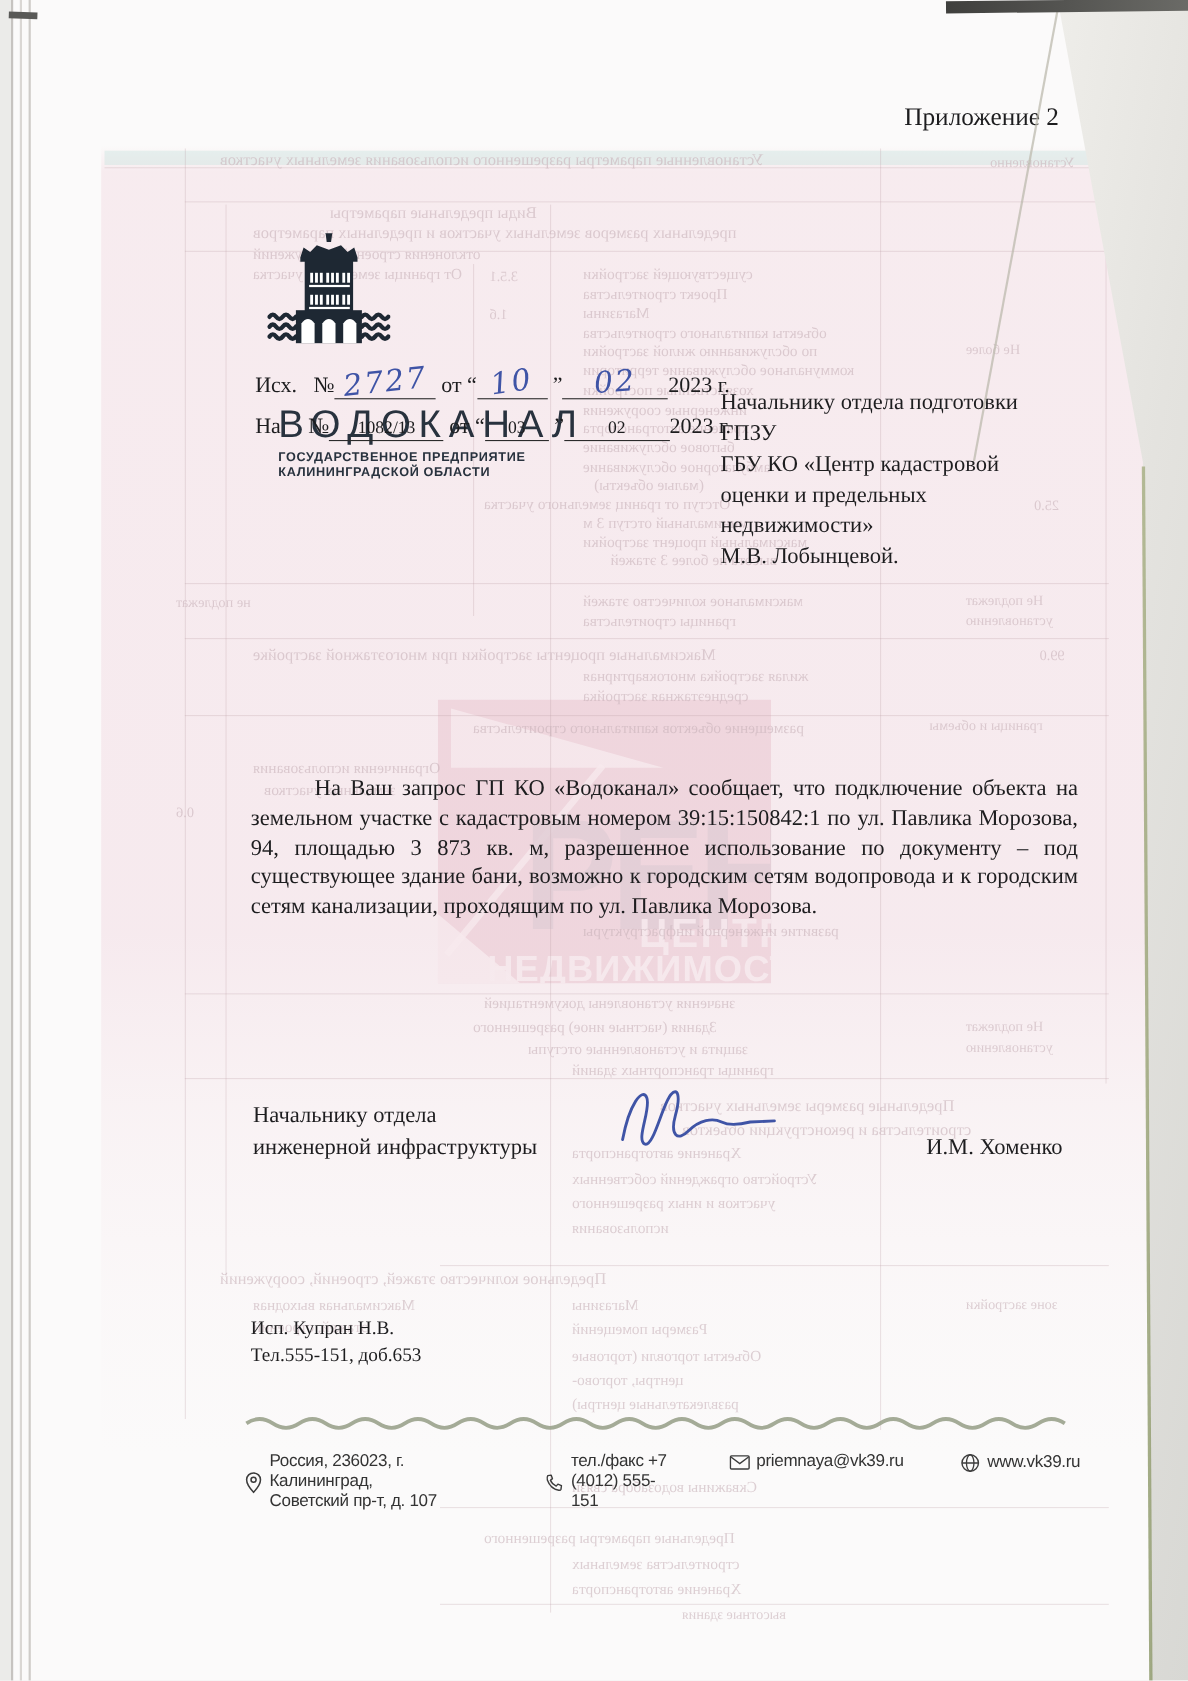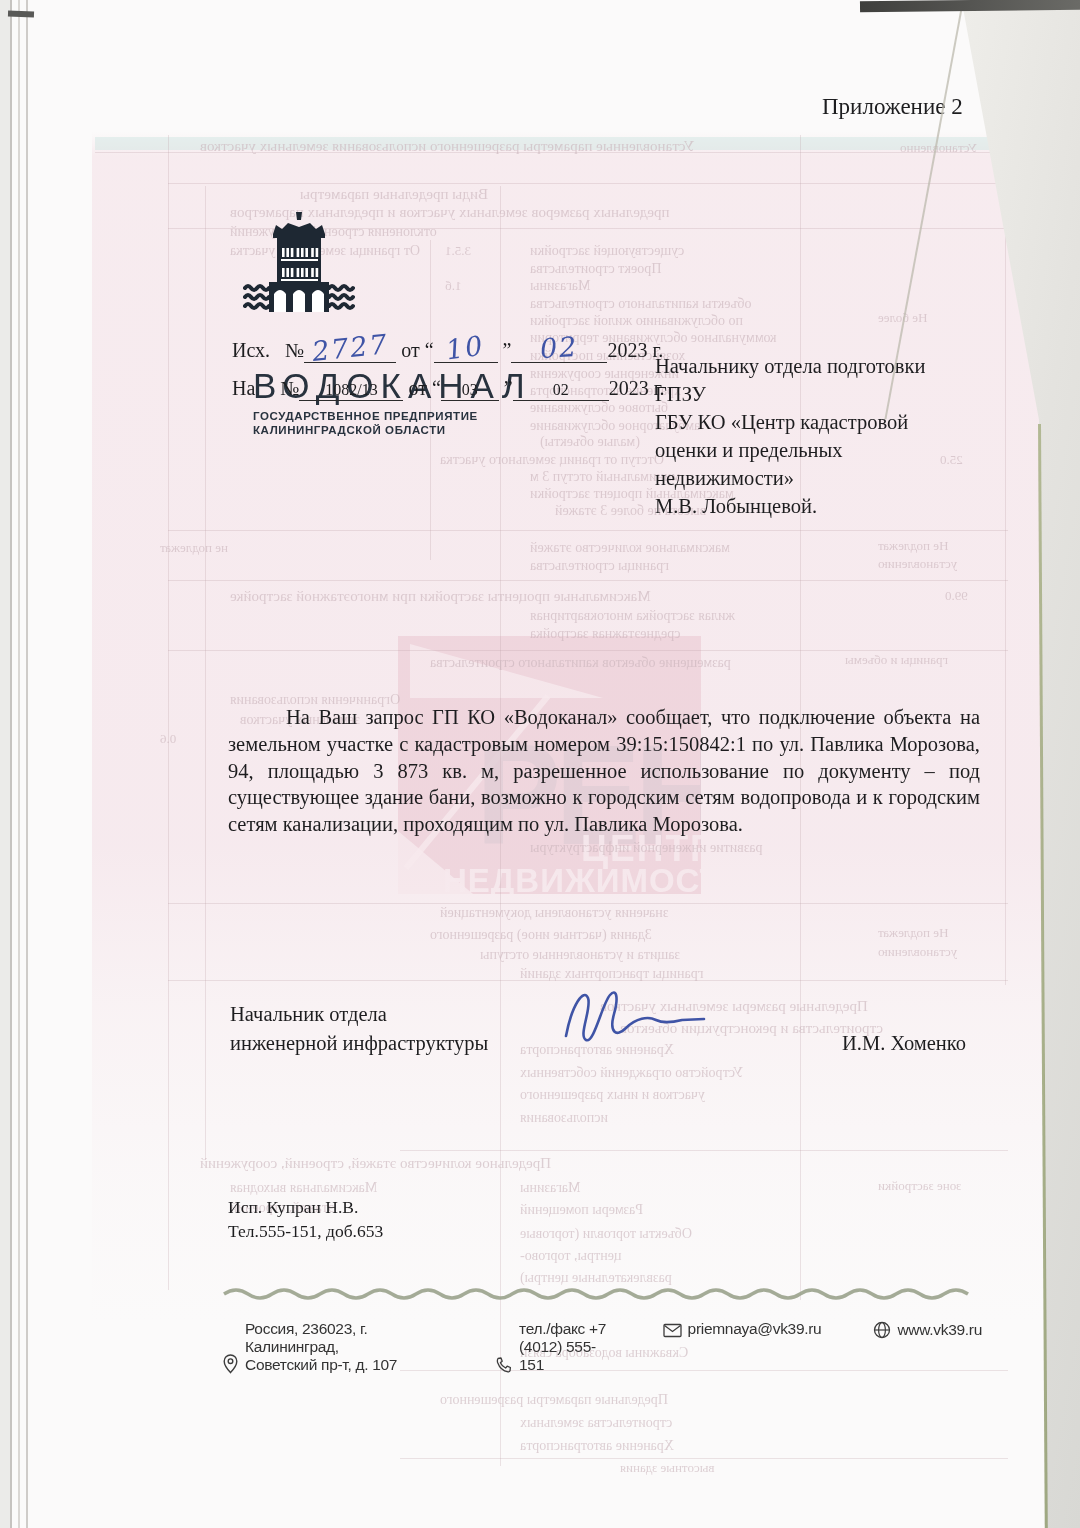--- a/index.html
+++ b/index.html
@@ -66,21 +66,21 @@
   .sig-img{position:absolute;left:556px;top:982px;}
   .sig-name{position:absolute;left:842px;top:1032px;font-size:20.5px;}
 
   .executor{position:absolute;left:228px;top:1195px;font-size:17.5px;line-height:24px;}
 
   .wavy{position:absolute;left:222px;top:1284px;}
 
   .footer{position:absolute;left:222px;top:1320px;width:760px;display:flex;align-items:flex-start;
           font-family:"Liberation Sans","DejaVu Sans",sans-serif;font-size:15.5px;color:#333;
           letter-spacing:-.3px;line-height:18px;}
-  .f-item{display:flex;align-items:flex-end;}
+  .f-item{display:flex;align-items:center;}
   .f-icon{flex:0 0 auto;margin-right:6px;margin-top:1px;}
   .f-addr{width:208px;}
   .f-phone{margin-left:42px;}
   .f-mail{margin-left:50px;}
   .f-web{margin-left:52px;}
 </style>
 </head>
 <body>
 
 <div class="scan">
@@ -268,21 +268,21 @@
       <div>ГБУ КО «Центр кадастровой</div>
       <div>оценки и предельных</div>
       <div>недвижимости»</div>
       <div>М.В. Лобынцевой.</div>
     </div>
 
 
     <div class="body-text">На Ваш запрос ГП КО «Водоканал» сообщает, что подключение объекта на земельном участке с кадастровым номером 39:15:150842:1 по ул. Павлика Морозова, 94,  площадью 3 873 кв. м, разрешенное использование по документу – под существующее здание бани, возможно к городским сетям водопровода и к городским сетям канализации, проходящим по ул. Павлика Морозова.</div>
 
     <div class="sig-title">
-      <div>Начальник отдела</div>
+      <div>Начальнику отдела</div>
       <div>инженерной инфраструктуры</div>
     </div>
     <div class="sig-img">
       <svg width="160" height="72" viewBox="0 0 160 72">
         <path d="M10,54 C16,22 28,6 32,16 C36,26 22,54 30,58 C38,62 46,22 54,13 C60,6 63,14 58,32 C53,50 60,56 70,46 C80,36 92,34 100,38 C108,42 118,40 126,38 L148,37" fill="none" stroke="#3f54a6" stroke-width="2.6" stroke-linecap="round"></path>
       </svg>
     </div>
     <div class="sig-name">И.М. Хоменко</div>
 
     <div class="executor">

